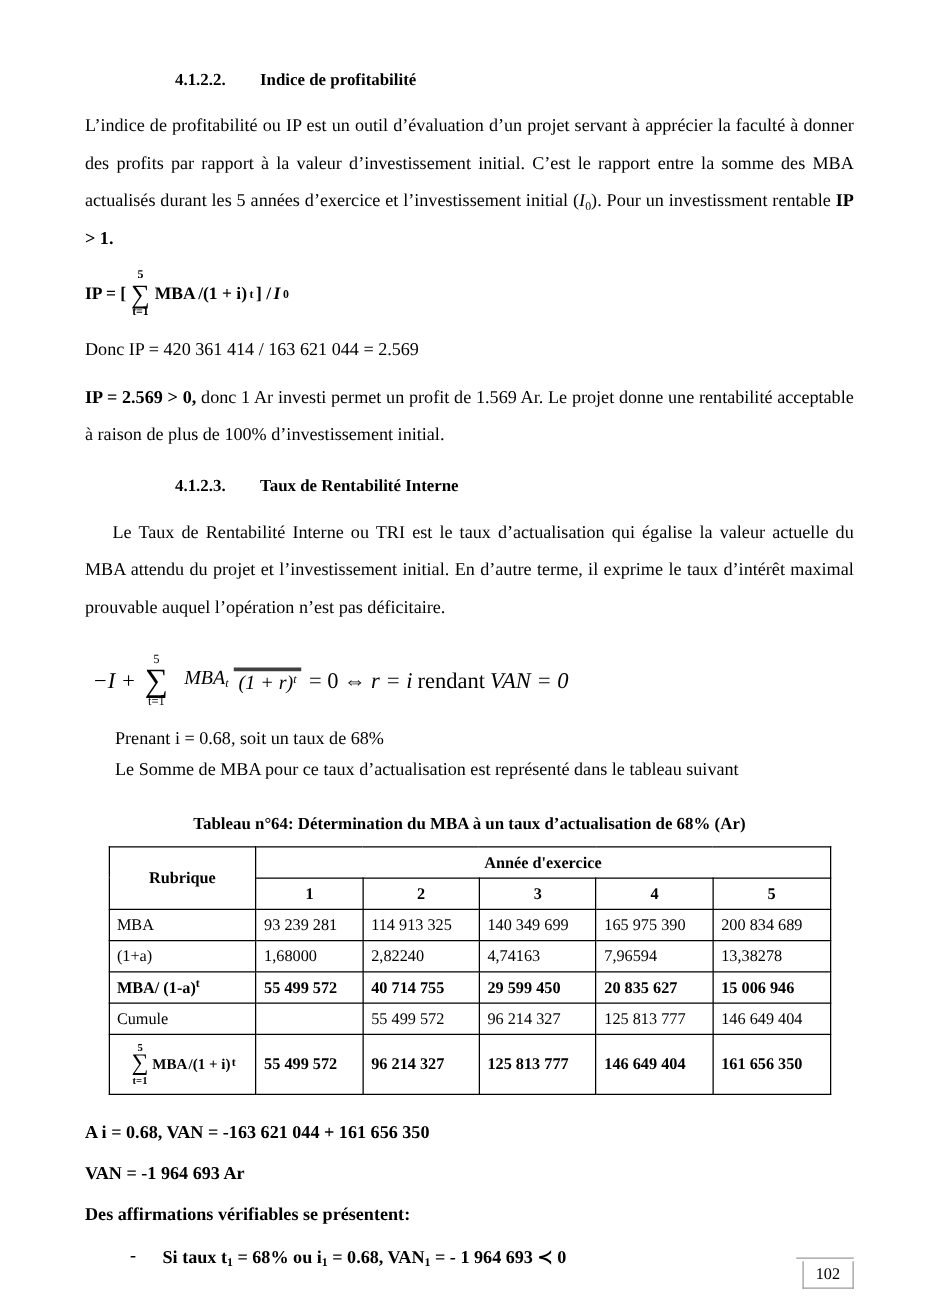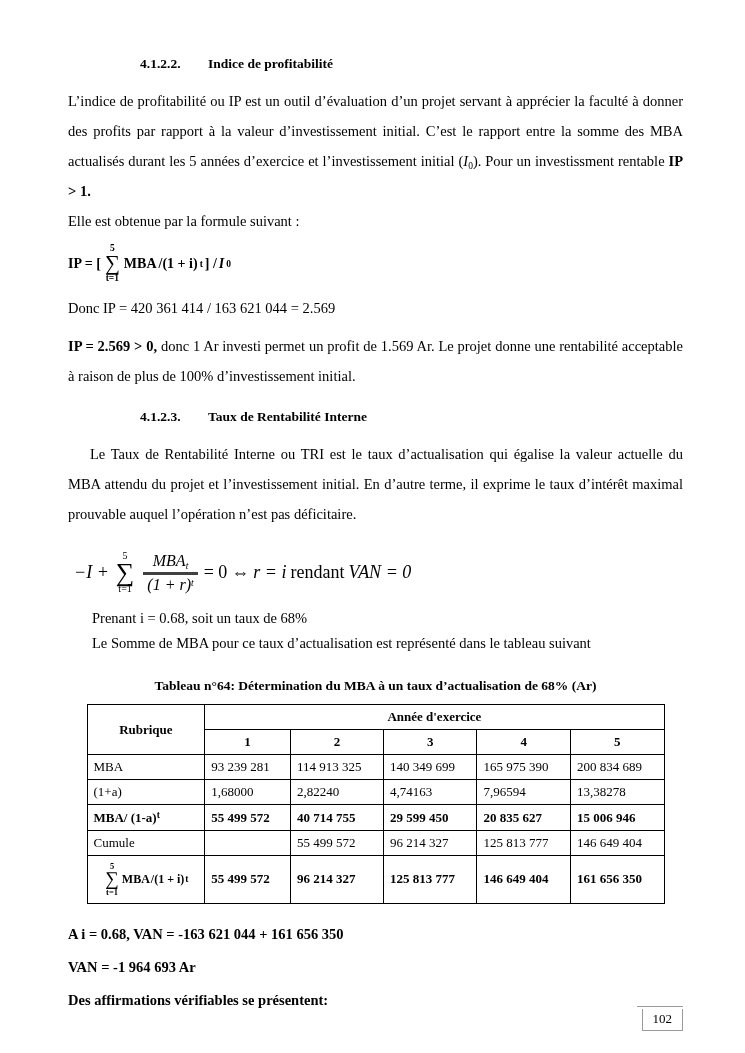--- a/index.html
+++ b/index.html
@@ -94,22 +94,21 @@
     flex-direction: column;
     align-items: center;
     line-height: 1;
     font-style: normal;
     margin: 0 3px;
   }
   .formula-tri .sigma-big .lim { font-size: 10px; font-style: normal;}
   .formula-tri .sigma-big .sig { font-size: 26px; line-height: 0.9; }
   .frac {
     display: inline-flex;
-    flex-direction: column;
-    align-items: center;
+    align-items: flex-start;
     vertical-align: middle;
     margin: 0 2px;
     font-family: Liberation Serif, serif;
   }
   .frac .top {
     padding: 0 4px 1px 4px;
     font-size: 16px;
   }
   .frac .bot {
     border-top: 3px solid #404040;
@@ -208,21 +207,20 @@
 <div class="page">
 
   <h3 class="heading">
     <span class="num">4.1.2.2.</span><span>Indice de profitabilité</span>
   </h3>
 
   <p class="para">
     <span>L’indice de profitabilité ou IP est un outil d’évaluation d’un projet  servant à apprécier la faculté à donner des profits par rapport à la valeur d’investissement initial. C’est le rapport entre la somme des MBA actualisés durant les 5 années d’exercice et l’investissement initial (</span><span class="i">I</span><sub>0</sub><span>). Pour un investissment rentable </span><span class="b">IP &gt; 1.</span>
   </p>
 
-  <p class="para tight">Elle est obtenue par la formule suivant :</p>
 
   <div class="formula-ip">
     <span class="lead">IP = [</span>
     <span class="sigma-block">
       <span class="lim">5</span>
       <span class="sig">∑</span>
       <span class="lim">t=1</span>
     </span>
     <span>MBA</span>
       <span> /(1 + i)</span>
@@ -336,18 +334,24 @@
       <td class="num">146 649 404</td>
       <td class="num">161 656 350</td>
     </tr>
   </tbody>
     </table>
 
   <div class="after-table">
     <p>A i = 0.68, VAN = -163 621 044 + 161 656 350</p>
     <p>VAN = -1 964 693 Ar</p>
     <p>Des affirmations vérifiables se présentent:</p>
+    <ul class="dashlist">
+      <li>
+        <span>Si taux t</span><sub>1</sub><span> = 68% ou i</span><sub>1</sub><span> = 0.68, VAN</span><sub>1</sub><span> = - 1 964 693 ≺ 0</span>
+      </li>
+
+    </ul>
   </div>
 
   <div class="page-number-rule"></div>
   <div class="page-number">102</div>
 
 </div>
 
 </body></html>

